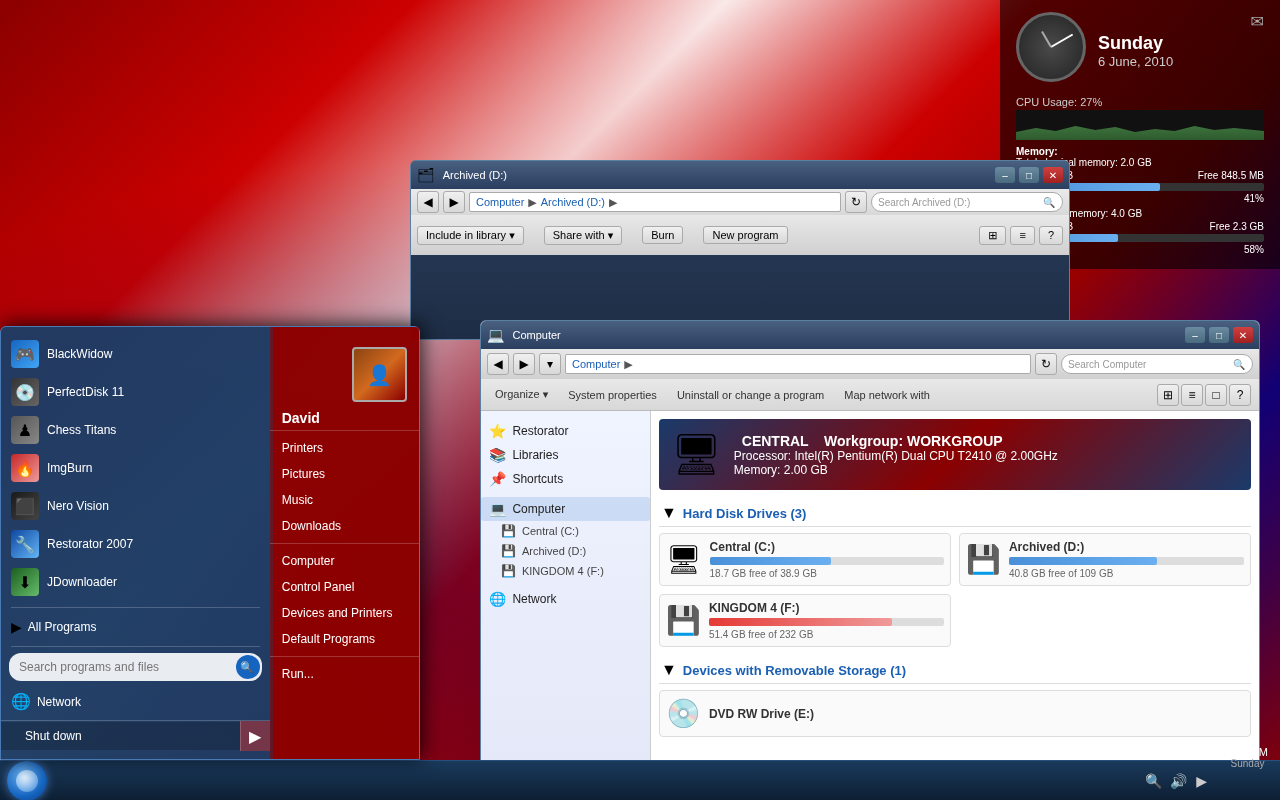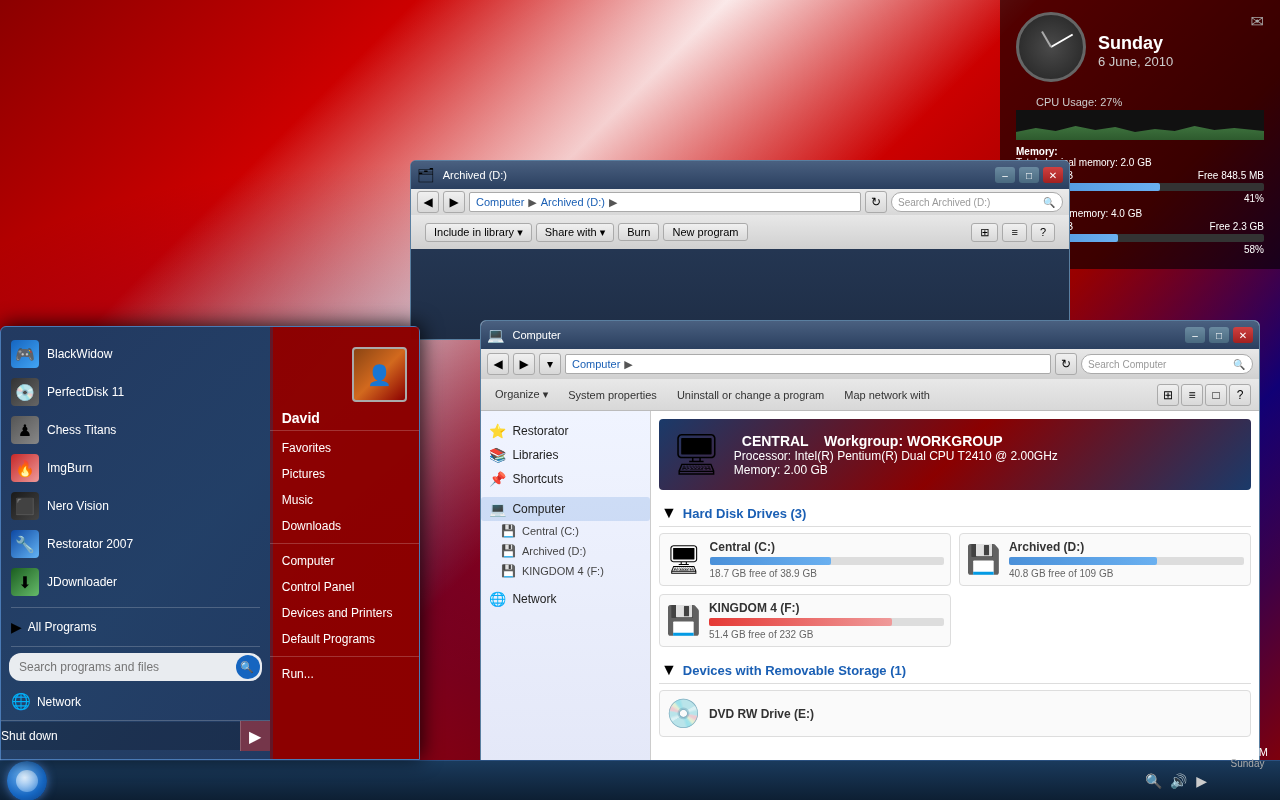--- a/index.html
+++ b/index.html
@@ -144,21 +144,21 @@
     }
     .clock-date {
       font-size: 13px;
       color: #ccc;
     }
     .cpu-section {
       clear: both;
       padding-top: 8px;
       color: white;
     }
-    .cpu-label { font-size: 11px; color: #ccc; margin-left: 20px; }
+    .cpu-label { font-size: 11px; color: #ccc; }
     .cpu-bar-container {
       width: 100%;
       height: 30px;
       background: #111;
       margin: 2px 0;
       position: relative;
       overflow: hidden;
     }
     .cpu-wave {
       position: absolute;
@@ -308,21 +308,21 @@
       cursor: pointer;
     }
     .shutdown-row {
       display: flex;
       align-items: center;
       border-top: 1px solid rgba(255,255,255,0.2);
       margin-top: 4px;
     }
     .shutdown-btn {
       flex: 1;
-      padding: 7px 0;
+      padding: 7px 24px;
       color: white;
       font-size: 12px;
       cursor: pointer;
       background: rgba(0,0,0,0.2);
     }
     .shutdown-arrow {
       width: 30px;
       height: 30px;
       background: rgba(200,50,50,0.5);
       display: flex;
@@ -376,26 +376,26 @@
       justify-content: center;
       font-size: 10px;
       cursor: pointer;
       color: white;
     }
     .win-btn.minimize { background: linear-gradient(to bottom, #6a8aa0, #4a6a80); }
     .win-btn.maximize { background: linear-gradient(to bottom, #6a8aa0, #4a6a80); }
     .win-btn.close { background: linear-gradient(to bottom, #d04040, #a02020); }
 
     .win-toolbar {
-      height: 34px;
+      height: 40px;
       background: linear-gradient(to bottom, #e8e8e8, #d0d0d0);
       display: flex;
       align-items: center;
-      padding: 0 14px;
-      gap: 4px;
+      padding: 0 6px;
+      gap: 20px;
     }
     .toolbar-btn {
       padding: 2px 8px;
       font-size: 11px;
       background: linear-gradient(to bottom, #f0f0f0, #d8d8d8);
       border: 1px solid #aaa;
       border-radius: 3px;
       cursor: pointer;
       display: flex;
       align-items: center;
@@ -415,21 +415,21 @@
       border: 1px solid #aaa;
       border-radius: 2px;
       height: 20px;
       display: flex;
       align-items: center;
       padding: 0 6px;
       font-size: 11px;
       gap: 4px;
     }
     .search-box {
-      width: 172px;
+      width: 192px;
       height: 20px;
       background: white;
       border: 1px solid #aaa;
       border-radius: 10px;
       display: flex;
       align-items: center;
       padding: 0 6px;
       font-size: 11px;
     }
     .crumb { color: #1a5fb4; font-size: 11px; }
@@ -891,21 +891,21 @@
       <div class="shutdown-arrow">▶</div>
     </div>
   </div>
 
   <div class="start-right">
     <div class="start-user">
       <div class="user-avatar">👤</div>
     </div>
     <div class="user-name">David</div>
     <div class="start-right-divider"></div>
-    <div class="start-right-item">Favorites</div>
+    <div class="start-right-item">Printers</div>
     <div class="start-right-item">Pictures</div>
     <div class="start-right-item">Music</div>
     <div class="start-right-item">Downloads</div>
     <div class="start-right-divider"></div>
     <div class="start-right-item">Computer</div>
     <div class="start-right-item">Control Panel</div>
     <div class="start-right-item">Devices and Printers</div>
     <div class="start-right-item">Default Programs</div>
     <div class="start-right-divider"></div>
     <div class="start-right-item">Run...</div>

